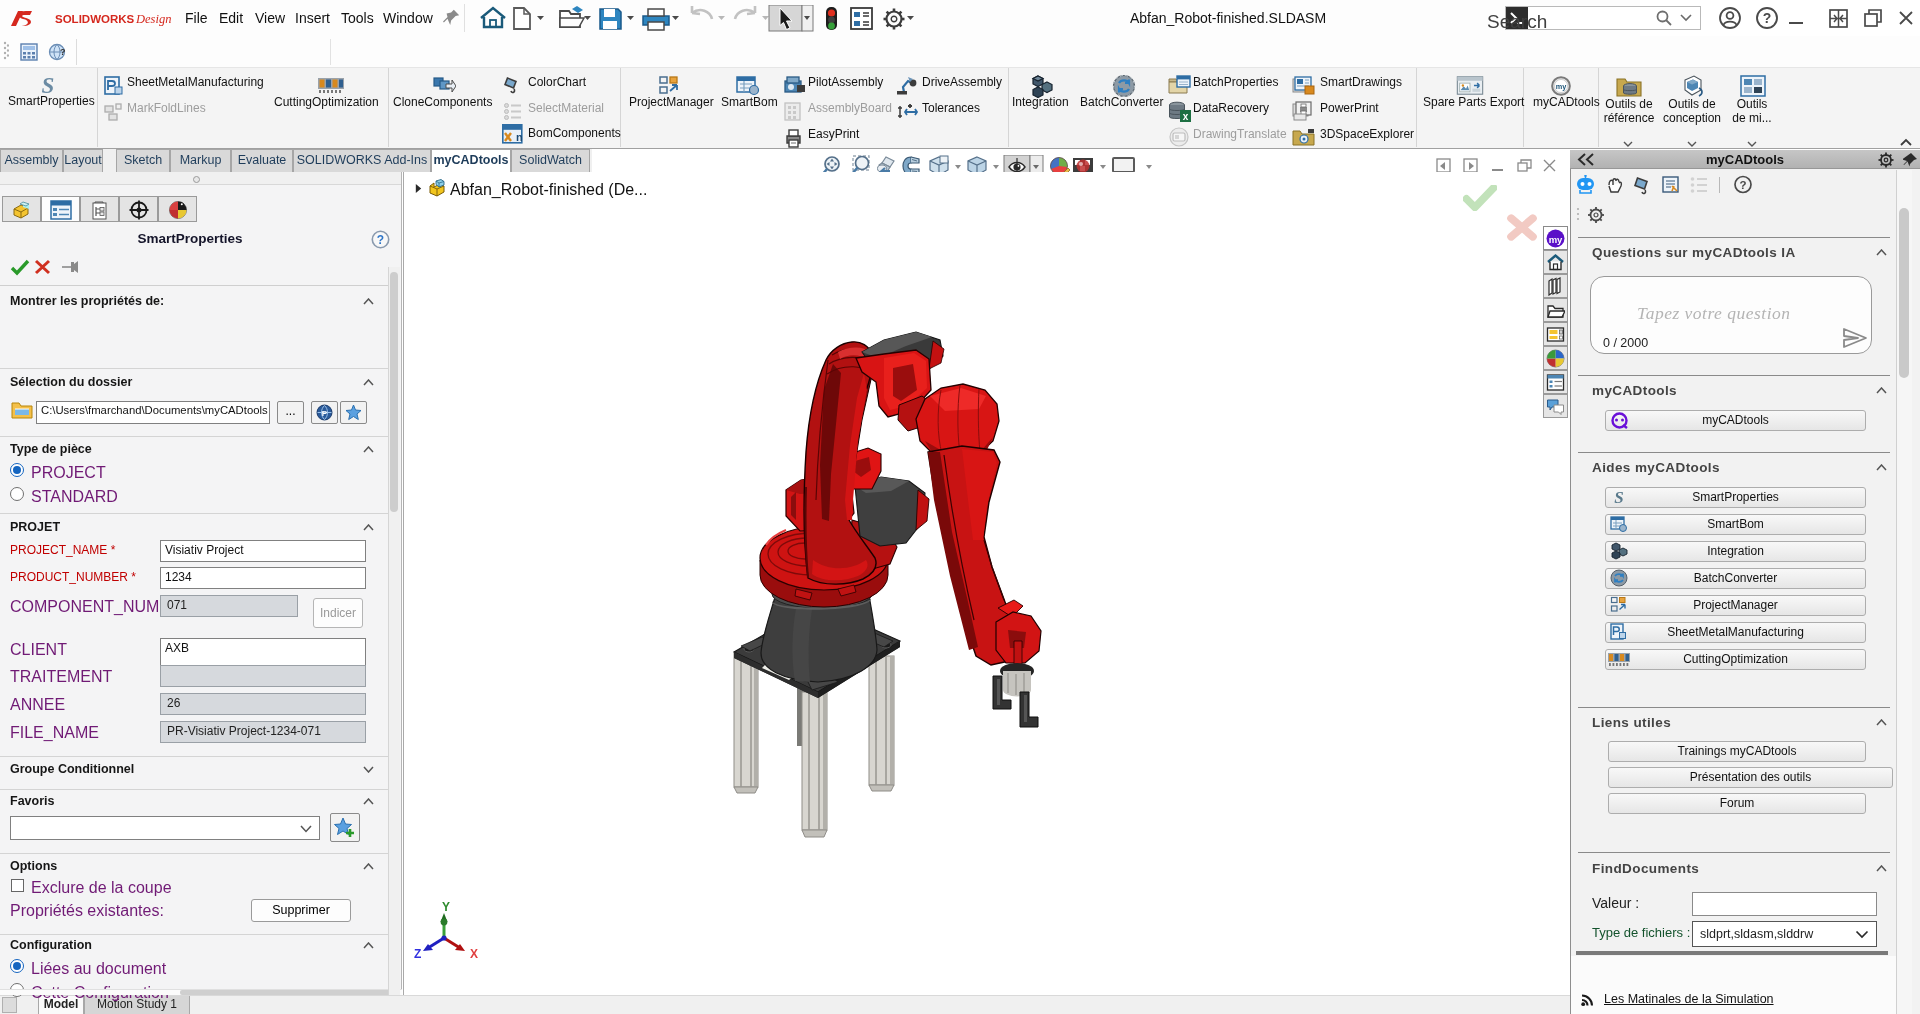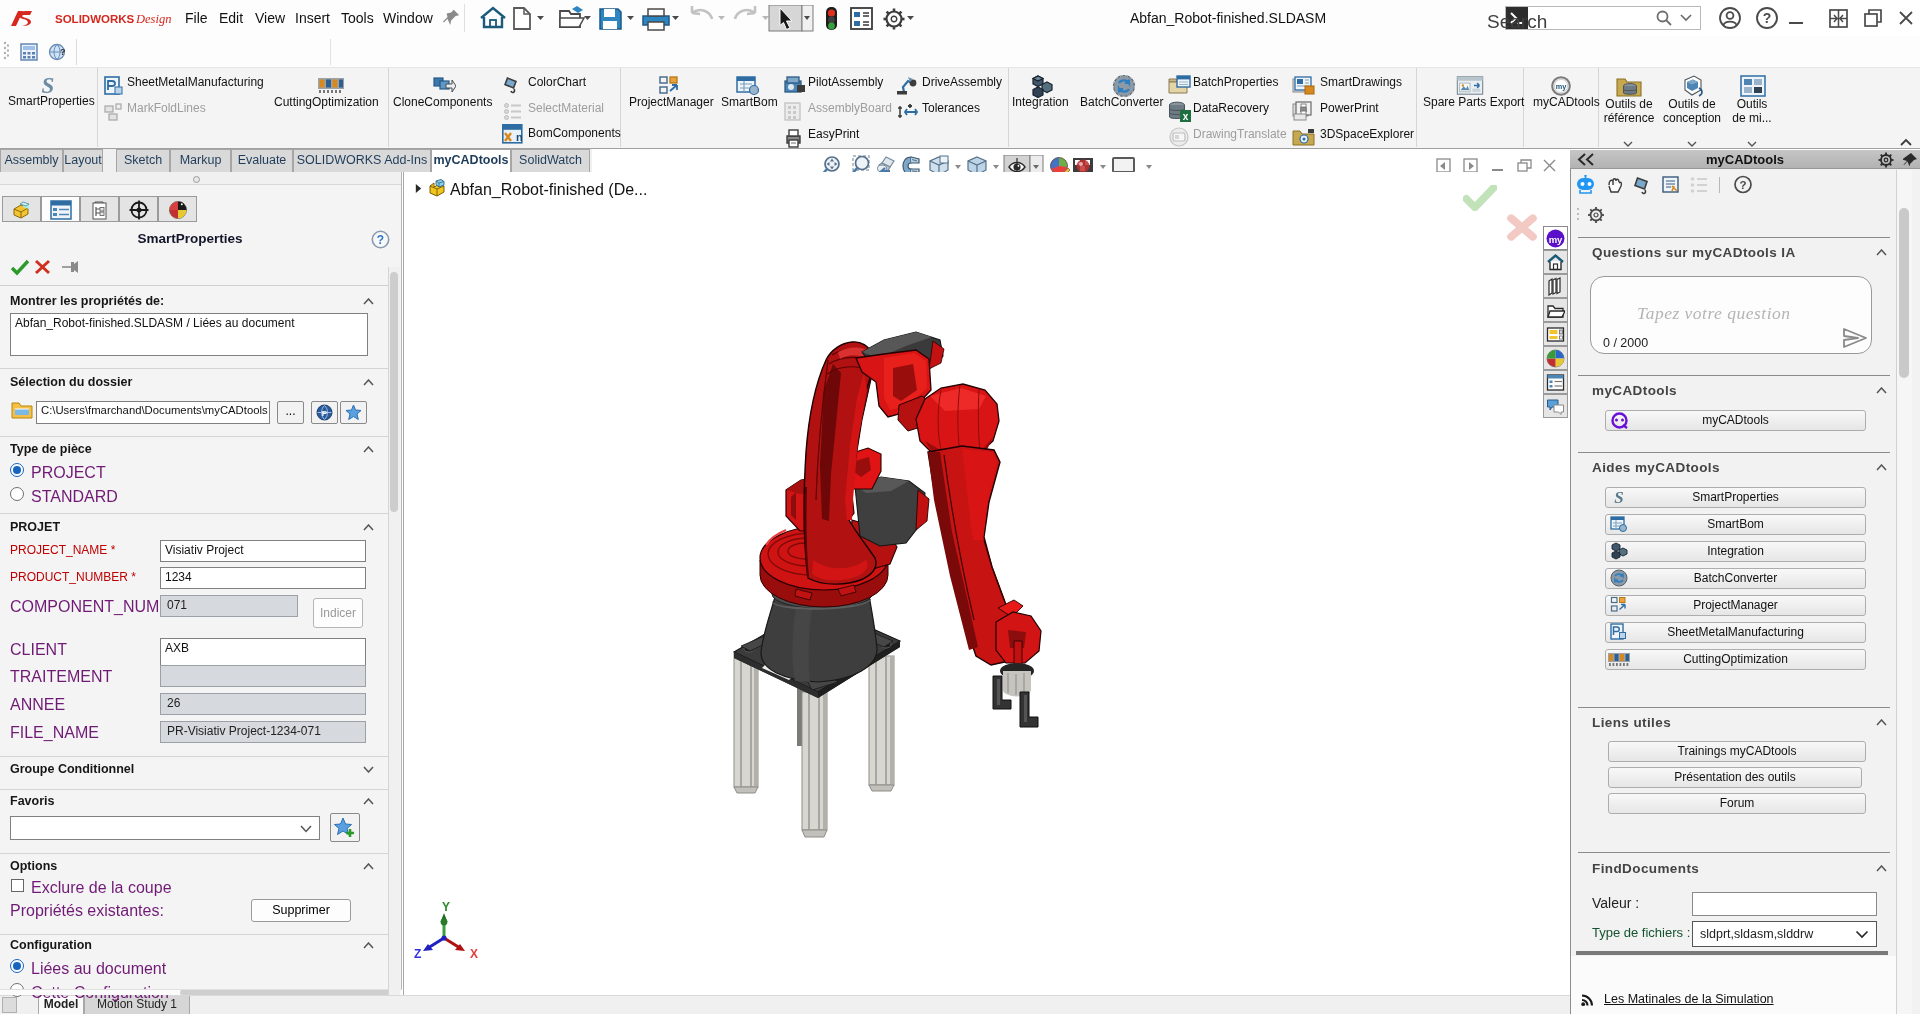--- a/index.html
+++ b/index.html
@@ -640,21 +640,20 @@
   <svg class="abs" style="left:60px;top:87px" width="20" height="16" viewBox="0 0 20 16">
       <path d="M2 8 L11 8" stroke="#8a8a8a" stroke-width="1.6"></path>
       <path d="M11 3 L14 3 L14 13 L11 13 Z M14 5 L18 2 L18 14 L14 11" fill="#8a8a8a"></path>
     </svg>
   <div class="hline" style="left:0;top:113px;width:388px;background:#cfcfcf"></div>
 
   <div class="sechead" style="left:10px;top:122px">Montrer les propriétés de:</div>
   <svg class="chev" style="left:363px;top:126px" viewBox="0 0 11 7">
       <path d="M1 6 L5.5 1 L10 6" fill="none" stroke="#555" stroke-width="1.5"></path>
     </svg>
-  <div class="tin" style="left:10px;top:141px;width:358px;height:43px;font-size:12px">Abfan_Robot-finished.SLDASM / Liées au document</div>
   <div class="hline" style="left:0;top:196px;width:388px"></div>
 
   <div class="sechead" style="left:10px;top:203px">Sélection du dossier</div>
   <svg class="chev" style="left:363px;top:207px" viewBox="0 0 11 7">
       <path d="M1 6 L5.5 1 L10 6" fill="none" stroke="#555" stroke-width="1.5"></path>
     </svg>
   <svg class="abs" style="left:11px;top:228px" width="22" height="20" viewBox="0 0 22 20">
       <path d="M1 3 L8 3 L10 6 L21 6 L21 18 L1 18 Z" fill="#f4c04a" stroke="#b8860b" stroke-width="1"></path>
       <rect x="4" y="9" width="14" height="6" fill="#7ab8e8"></rect>
       <path d="M4 9 L18 9" stroke="#fff" stroke-width="1"></path>
@@ -1143,21 +1142,21 @@
       <rect x="15" y="11" width="1.8" height="3"></rect>
       <rect x="18.5" y="11" width="1.8" height="3"></rect>
     </g>
   </svg>
 <div class="rdiv" style="top:707px"></div>
 <div class="rsec" style="top:715px">Liens utiles</div>
 <svg class="chev abs" style="left:1876px;top:719px" viewBox="0 0 11 7">
     <path d="M1 6 L5.5 1 L10 6" fill="none" stroke="#555" stroke-width="1.5"></path>
   </svg>
 <div class="rbtn" style="top:741px;left:1608px;width:258px">Trainings myCADtools</div>
-<div class="rbtn" style="top:767px;left:1608px;width:254px">Présentation des outils</div>
+<div class="rbtn" style="top:767px;left:1608px;width:285px">Présentation des outils</div>
 <div class="rbtn" style="top:793px;left:1608px;width:258px">Forum</div>
 <div class="rdiv" style="top:852px"></div>
 <div class="rsec" style="top:861px">FindDocuments</div>
 <svg class="chev abs" style="left:1876px;top:865px" viewBox="0 0 11 7">
     <path d="M1 6 L5.5 1 L10 6" fill="none" stroke="#555" stroke-width="1.5"></path>
   </svg>
 <div class="abs" style="left:1592px;top:895px;font-size:14px;color:#222">Valeur :</div>
 <div class="abs" style="left:1692px;top:892px;width:185px;height:24px;background:#fff;border:1px solid #8a8a8a"></div>
 <div class="abs" style="left:1592px;top:925px;font-size:13px;color:#14532d">Type de fichiers :</div>
 <div class="abs" style="left:1692px;top:921px;width:185px;height:26px;background:#fff;border:1.5px solid #555"></div>

